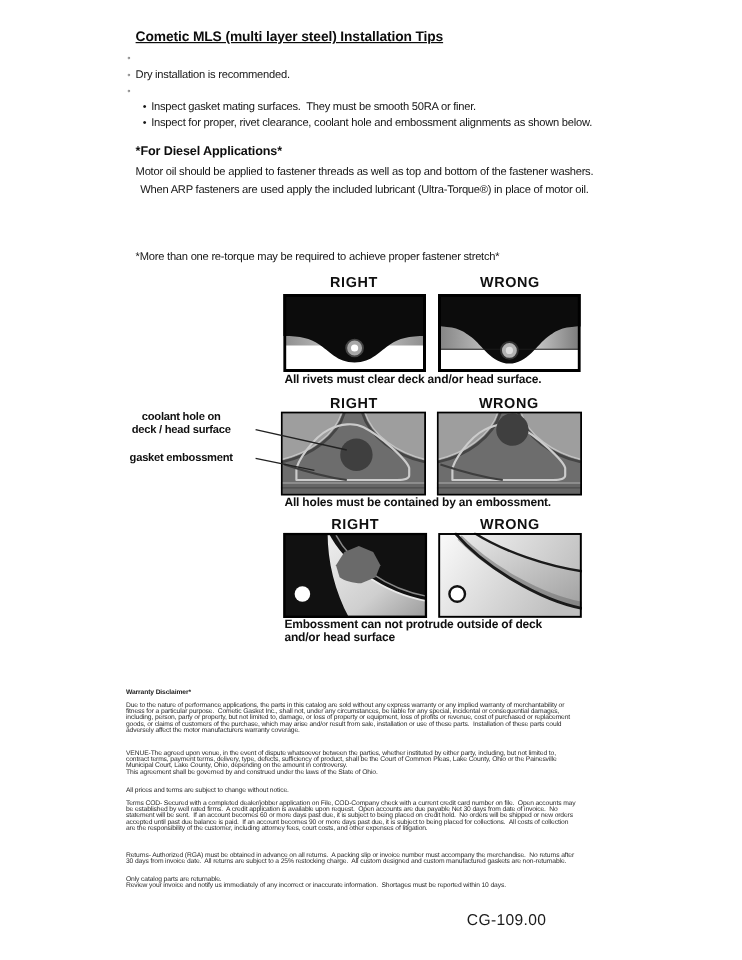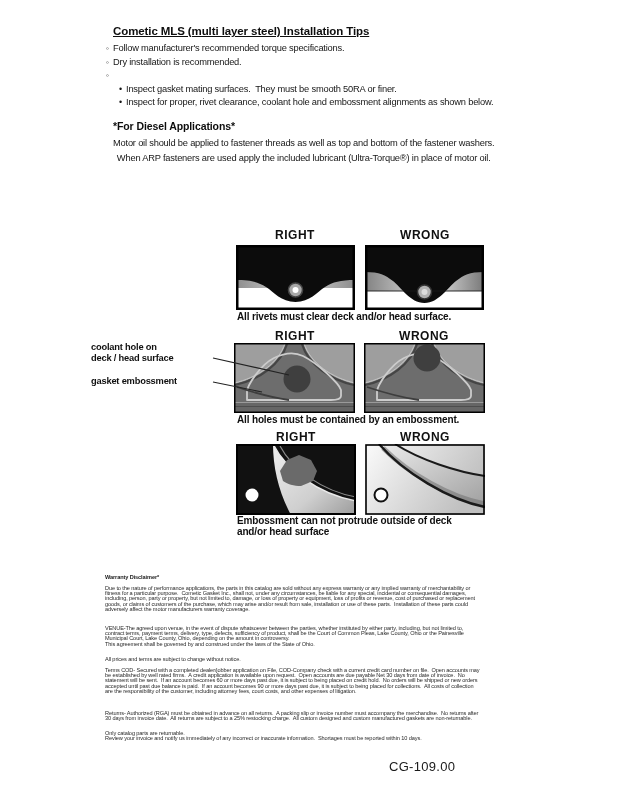--- a/index.html
+++ b/index.html
@@ -16,40 +16,39 @@
   .brow.sub{margin-left:13px;}
   .brow.sub .marker{font-size:9px;}
 
   .h2{left:113px;top:120px;font-size:10.5px;font-weight:bold;color:#0d0d0d;letter-spacing:-0.1px;}
   .para{left:113px;font-size:9.3px;letter-spacing:-0.2px;line-height:14.5px;color:#161616;white-space:pre;text-align:center;}
 
   .dg-label{font-size:12px;font-weight:bold;letter-spacing:0.5px;color:#101010;
             width:90px;text-align:center;line-height:15px;}
   .dg-caption{font-size:10px;font-weight:bold;letter-spacing:-0.15px;color:#101010;line-height:10.8px;white-space:pre;}
   .side-label{font-size:9.3px;font-weight:bold;letter-spacing:-0.2px;color:#101010;
-              text-align:left;line-height:11px;width:120px;}
+              text-align:center;line-height:11px;width:120px;}
 
   .fp-head{left:105px;font-size:5.6px;font-weight:bold;letter-spacing:-0.1px;color:#222;}
   .fp{left:105px;width:412px;font-size:5.6px;letter-spacing:-0.1px;line-height:5.4px;color:#2a2a2a;white-space:pre-wrap;}
 
   .pagenum{left:389px;top:759px;font-size:13px;letter-spacing:0.3px;color:#1a1a1a;text-align:right;}
 
   svg{display:block;}
 </style>
 </head>
 <body>
 
 <div class="page">
 
   <div class="abs title">Cometic MLS (multi layer steel) Installation Tips</div>
 
   <div class="abs bullets">
     <div class="brow">
       <span class="marker">◦</span>
-      <span>Follow manufacturer's recommended torque specifications.</span>
     </div>
     <div class="brow">
       <span class="marker">◦</span>
       <span>Dry installation is recommended.</span>
     </div>
     <div class="brow">
       <span class="marker">◦</span>
     </div>
     <div class="brow sub">
       <span class="marker">•</span>
@@ -57,20 +56,21 @@
     </div>
     <div class="brow sub">
       <span class="marker">•</span>
       <span>Inspect for proper, rivet clearance, coolant hole and embossment alignments as shown below.</span>
     </div>
   </div>
 
   <div class="abs h2">*For Diesel Applications*</div>
 
   <div class="abs para" style="top:136px">Motor oil should be applied to fastener threads as well as top and bottom of the fastener washers.<br>When ARP fasteners are used apply the included lubricant (Ultra-Torque®) in place of motor oil.</div>
+  <div class="abs para" style="top:207px">*More than one re-torque may be required to achieve proper fastener stretch*</div>
 
   <div class="abs dg-label" style="left:250px;top:228px">RIGHT</div>
   <div class="abs dg-label" style="left:380px;top:228px">WRONG</div>
 
   <svg class="abs" style="left:236px;top:245px" width="119" height="65" viewBox="0 0 119 65">
     <defs>
       <linearGradient id="g1l" x1="0" y1="0" x2="1" y2="0">
         <stop offset="0" stop-color="#8f8f8f"></stop>
           <stop offset="1" stop-color="#c9c9c9"></stop>
       </linearGradient>

